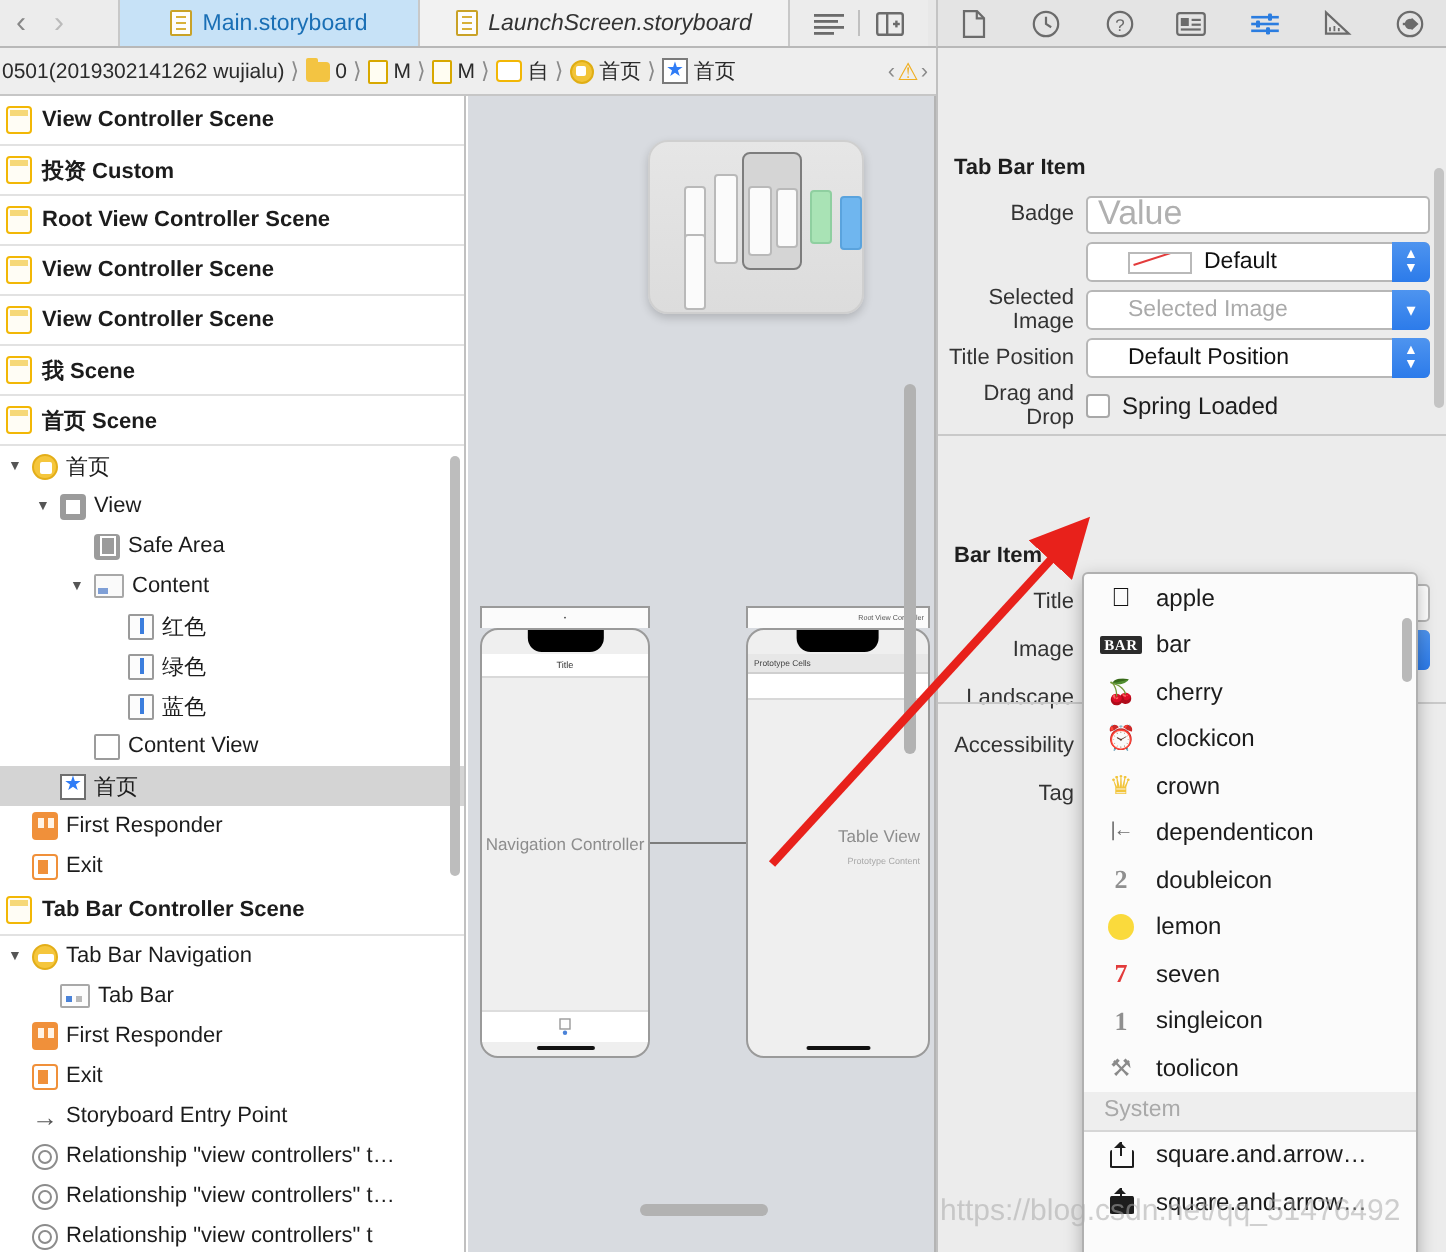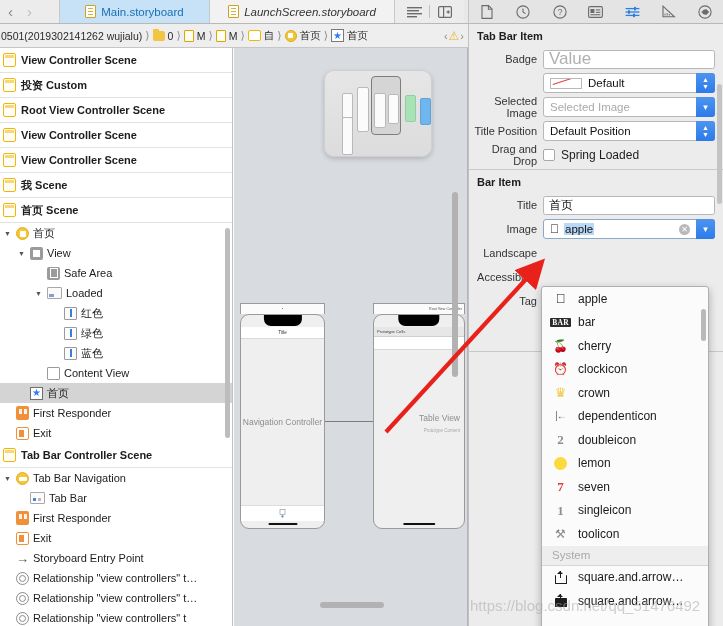--- a/index.html
+++ b/index.html
@@ -210,35 +210,36 @@
                     background: #b2b2b2; border-radius: 3px; }
 
   
   .inspector {
     position: absolute; right: 0; top: 24px; width: 255px; height: 602px;
     background: #ececec; border-left: 1px solid #c0c0c0; overflow: hidden;
   }
   .sect-head {
     font-weight: bold; font-size: 11px; color: #1e1e1e;
     padding: 6px 0 5px 8px;
+    margin-top: 48px;
   }
   .divider { height: 1px; background: #c9c9c9; margin: 2px 0 0 0; }
   .frow { display: flex; align-items: center; height: 24px; padding-right: 8px; }
   .flabel { width: 74px; text-align: right; padding-right: 6px; font-size: 11px; color: #333;
             flex: 0 0 74px; }
   .fctl { flex: 1; position: relative; }
   .tf {
     width: 100%; height: 19px; background: #fff; border: 1px solid #b7b7b7; border-radius: 2.5px;
     font-size: 17px; color: #111; padding: 0 5px; font-family: inherit; outline: none;
   }
   .tf::placeholder { color: #b0b0b0; }
   .tf.cn { font-size: 12px; }
   .popup {
     width: 100%; height: 20px; background: #fff; border: 1px solid #b7b7b7; border-radius: 3px;
-    display: flex; align-items: center; padding-left: 6px; font-size: 11.5px; color: #111;
+    display: flex; align-items: center; padding-left: 20px; font-size: 11.5px; color: #111;
     position: relative;
   }
   .popup.dim { color: #aaa; }
   .stepper {
     position: absolute; right: -1px; top: -1px; bottom: -1px; width: 19px;
     background: linear-gradient(180deg,#4e94ef,#2c7bea); border-radius: 0 3px 3px 0;
     display: flex; flex-direction: column; align-items: center; justify-content: center;
     color: #fff; font-size: 7px; line-height: 7px;
   }
   .caretdown {
@@ -491,21 +492,21 @@
           <span>View</span>
         </div>
         <div class="tree-row ind3">
           <span class="disc empty">▼</span>
           <span class="ic ic-safe"></span>
           <span>Safe Area</span>
         </div>
         <div class="tree-row ind3">
           <span class="disc">▼</span>
           <span class="ic ic-toolbar"></span>
-          <span>Loaded</span>
+          <span>Content</span>
         </div>
         <div class="tree-row ind4">
           <span class="disc empty">▼</span>
           <span class="ic ic-btn"></span>
           <span>红色</span>
         </div>
         <div class="tree-row ind4">
           <span class="disc empty">▼</span>
           <span class="ic ic-btn"></span>
           <span>绿色</span>

